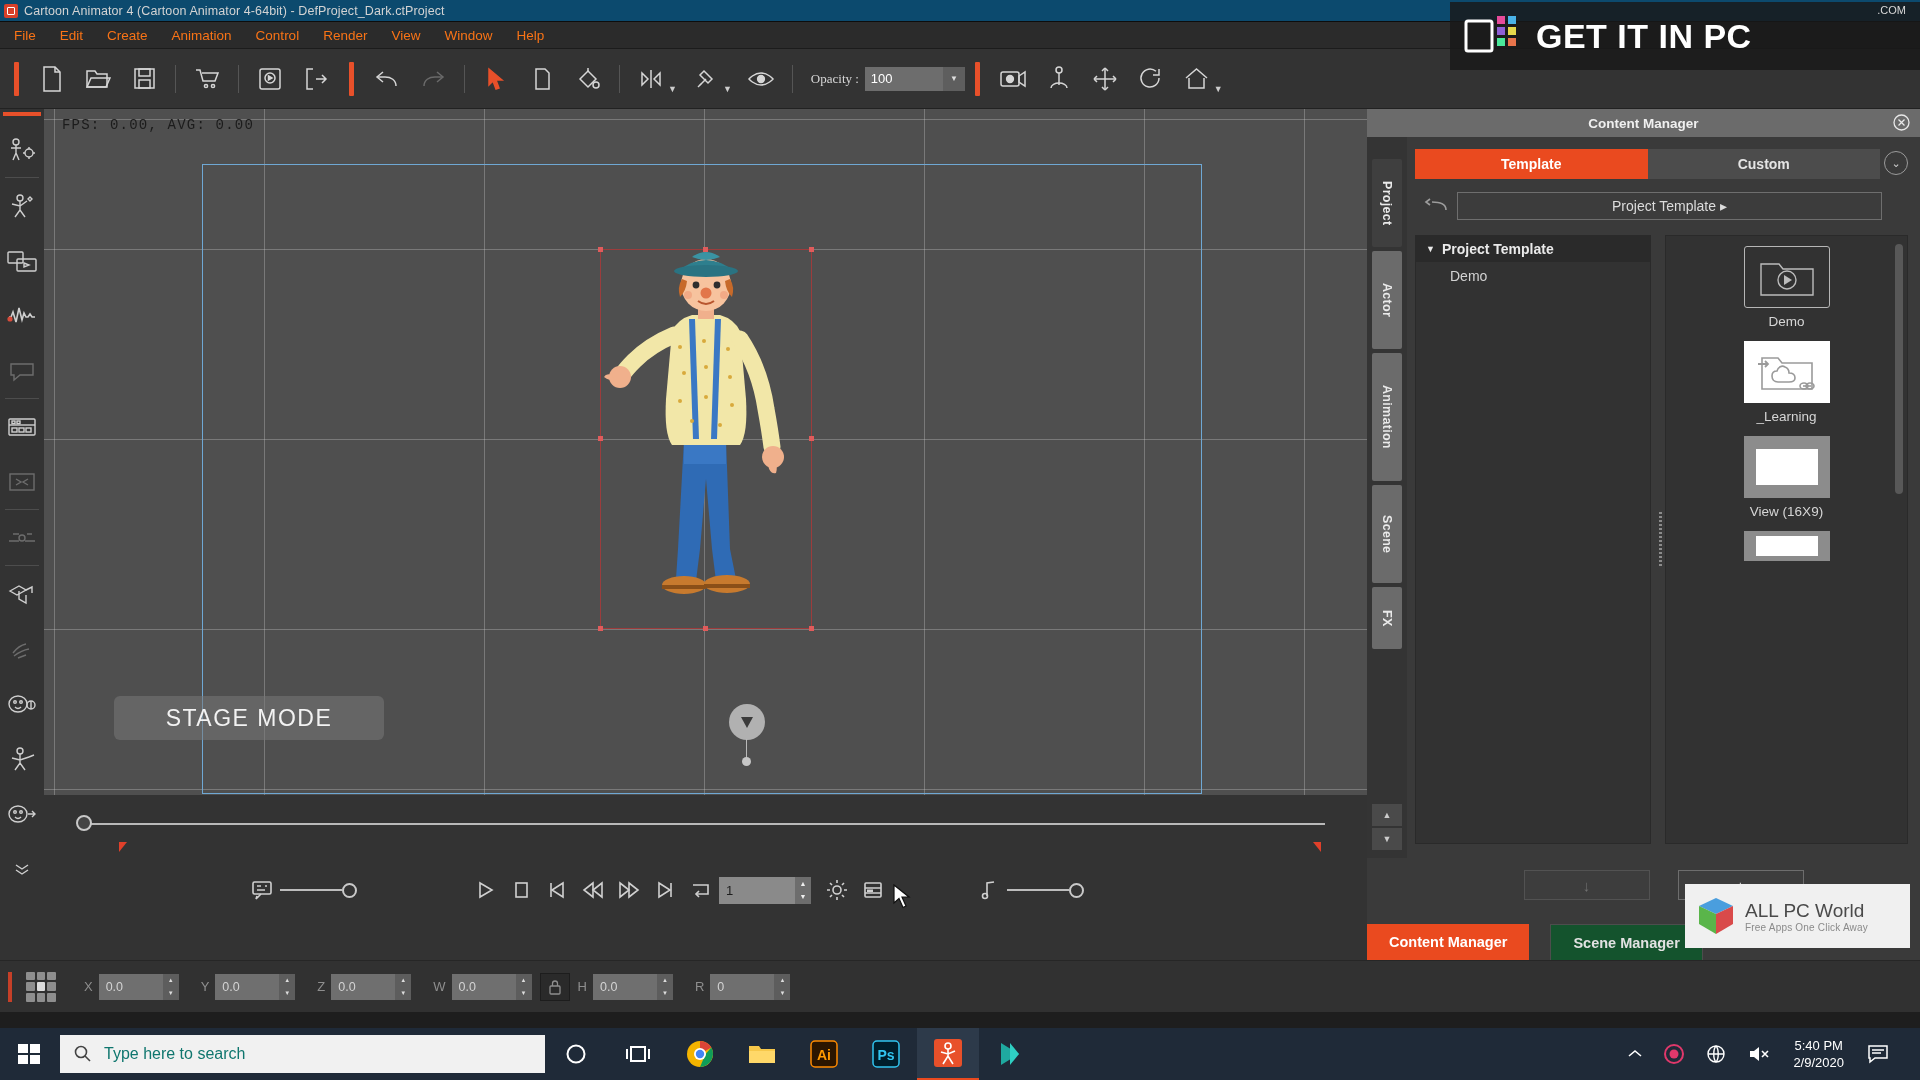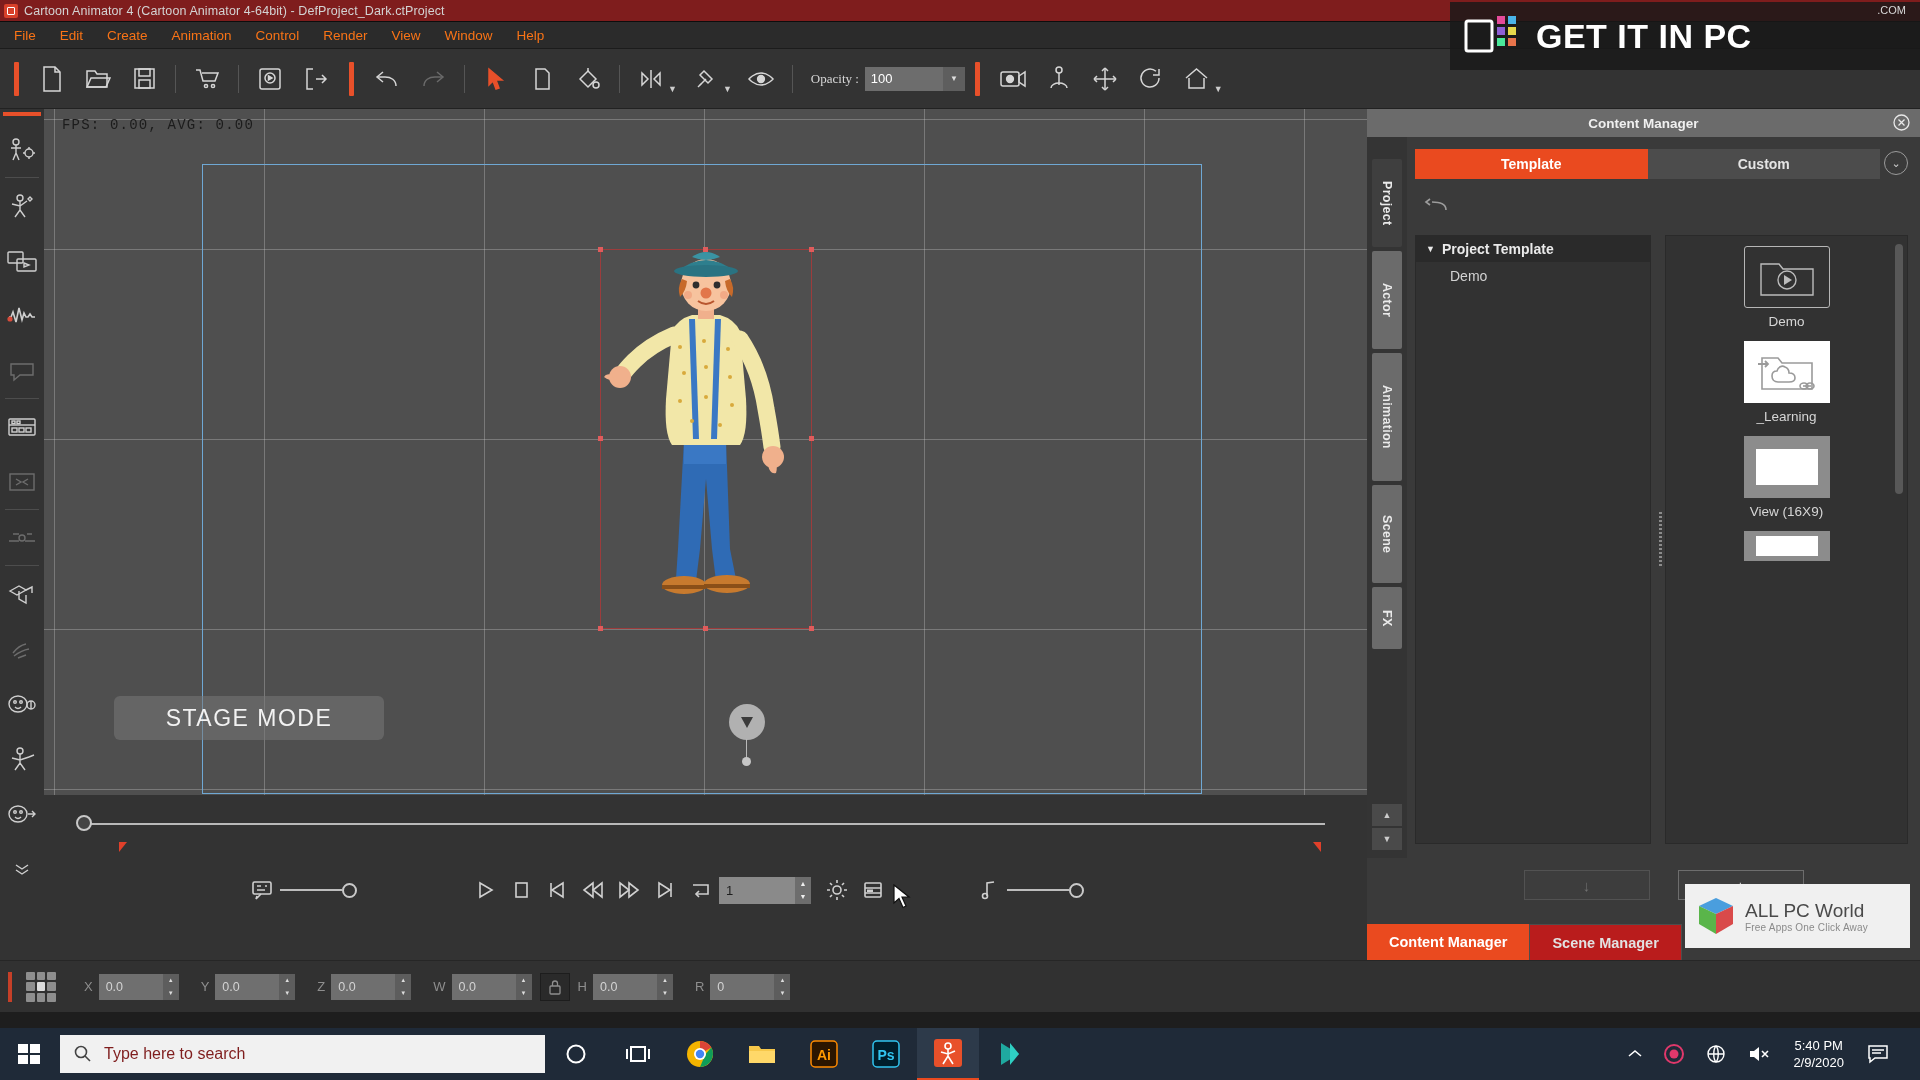--- a/index.html
+++ b/index.html
@@ -8,21 +8,21 @@
     background: #1e1e1e;
     font-family: "Liberation Sans", sans-serif;
     overflow: hidden;
     -webkit-font-smoothing: antialiased;
   }
   #app { position: relative; width: 1920px; height: 1080px; }
 
   
   .titlebar {
     position: absolute; top: 0; left: 0; width: 1920px; height: 22px;
-    background: #7f1d1d; display: flex; align-items: center;
+    background: #0c4a6e; display: flex; align-items: center;
     padding-left: 4px; border-bottom: 1px solid #0d0d0d;
   }
   .title-icon {
     width: 14px; height: 14px; background: #d8402a; margin-right: 6px;
     border-radius: 2px; flex: 0 0 auto; position: relative;
   }
   .title-icon::after {
     content: ""; position: absolute; inset: 3px;
     border: 1.5px solid #fff; border-radius: 1px;
   }
@@ -270,21 +270,21 @@
     display: flex; align-items: center; justify-content: center; margin: 0 14px;
     color: #cfcfcf; font-size: 15px;
   }
   .foot-btn.dim { border-color: #525252; color: #6f6f6f; }
   .bottom-tabs { position: absolute; bottom: 0; left: 0; width: 553px; height: 48px; display: flex; align-items: flex-end; }
   .btab {
     height: 36px; padding: 0 22px; display: flex; align-items: center;
     font-size: 14.5px; font-weight: bold; cursor: default;
   }
   .btab.active { background: #ea4a1f; color: #fff; }
-  .btab.inactive { background: #b91c1c; color: #e2e2e2; border: 1px solid #4d4d4d; border-bottom: none; }
+  .btab.inactive { background: #14532d; color: #e2e2e2; border: 1px solid #4d4d4d; border-bottom: none; margin-left: 21px; }
 
   
   .wm-getitinpc {
     position: absolute; top: 2px; right: 0; width: 470px; height: 68px;
     background: rgba(25,25,25,.82); display: flex; align-items: center; padding-left: 14px;
   }
   .wm-gp-icon { width: 62px; height: 46px; position: relative; margin-right: 10px; }
   .wm-gp-text { font-size: 34px; font-weight: bold; color: #fff; letter-spacing: .5px; }
   .wm-gp-com { position: absolute; right: 14px; top: 2px; font-size: 11px; color: #d8d8d8; }
   .wm-allpc {
@@ -301,21 +301,21 @@
   
   .taskbar {
     position: absolute; left: 0; bottom: 0; width: 1920px; height: 52px;
     background: #1f2a38; display: flex; align-items: center;
   }
   .tb-start { width: 58px; height: 52px; display: flex; align-items: center; justify-content: center; }
   .tb-search {
     width: 485px; height: 38px; background: #f1f1f1; display: flex; align-items: center;
     padding-left: 14px; margin-left: 2px;
   }
-  .tb-search-text { font-size: 16px; color: #7f1d1d; margin-left: 12px; }
+  .tb-search-text { font-size: 16px; color: #0f766e; margin-left: 12px; }
   .tb-icon { width: 62px; height: 52px; display: flex; align-items: center; justify-content: center; cursor: default; }
   .tb-icon.running { background: #2d3a4a; border-bottom: 2px solid #ea4a1f; }
   .tray { margin-left: auto; display: flex; align-items: center; padding-right: 20px; }
   .tray-item { padding: 0 11px; display: flex; align-items: center; }
   .clock { text-align: center; color: #fff; font-size: 13px; line-height: 17px; padding: 0 12px; }
 </style>
 </head>
 <body>
 
 <div id="app">
@@ -907,20 +907,21 @@
           <div class="tab-chev">⌄</div>
         </div>
 
         <div class="breadrow">
           <div class="back-btn">
             <svg width="24" height="16" viewBox="0 0 24 16" stroke="#9d9d9d" fill="none" stroke-width="1.6">
                 <path d="M22 12c0-6-6-8-14-8"></path>
                 <path d="M6 1L2 4l4 3"></path>
               </svg>
           </div>
+          <div class="breadcrumb">Project Template ▸</div>
         </div>
 
         <div class="cm-split">
           <div class="tree">
             <div class="tree-root">
               <span class="tri">▼</span>
               <span>Project Template</span>
             </div>
             <div class="tree-child">Demo</div>
           </div>

